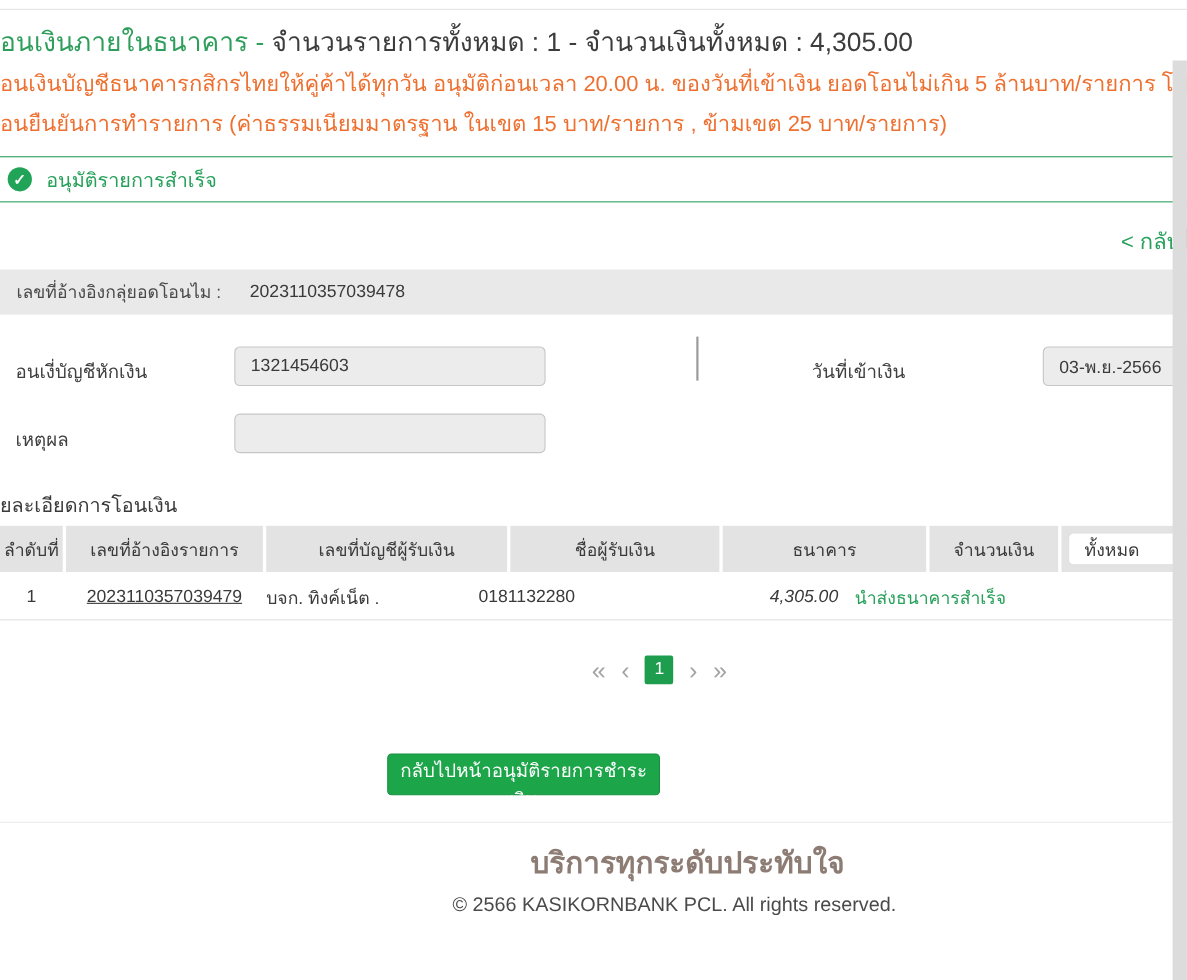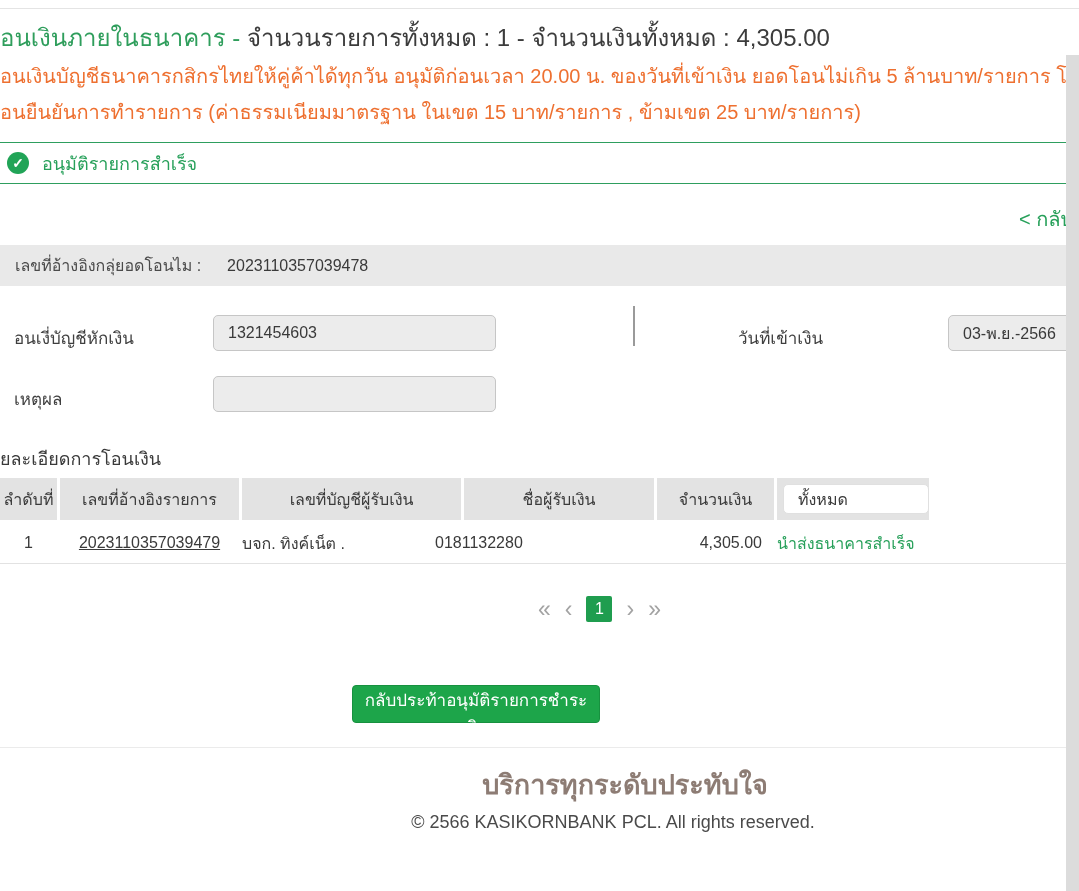--- a/index.html
+++ b/index.html
@@ -52,21 +52,21 @@
   .trow  { top:523px; height:40px; }
   .thead .cell {
     background:#e3e3e3; display:flex; align-items:center; justify-content:center;
     font-size:16px; color:#3a3a3a;
   }
   .trow .cell { display:flex; align-items:center; font-size:16px; color:#3a3a3a; overflow:visible; }
   .c1 { width:57px; }  .c2 { width:179px; } .c3 { width:190px; }
   .c4 { width:219px; } .c5 { width:185px; } .c6 { width:117px; } .c7 { width:152px; }
   .trow .c1, .trow .c2 { justify-content:center; }
   .trow .c5 { justify-content:center; }
-  .trow .c6 { justify-content:flex-end; padding-right:12px; }
+  .trow .c6 { justify-content:flex-end; padding-right:12px;font-style:italic; }
   .ref-link { color:#3a3a3a; text-decoration:underline; cursor:pointer; }
   .status-ok { color:#27a05a; white-space:nowrap; }
   .row-divider { position:absolute; top:563px; left:0; width:1066px; height:1px; background:#e2e2e2; }
 
   .status-filter {
     margin-left:6px; width:150px; height:30px; background:#ffffff; border:1px solid #e0e0e0;
     border-radius:5px; display:flex; align-items:center; padding-left:14px;
     font-size:16px; color:#3a3a3a; cursor:pointer;
   }
 
@@ -132,20 +132,21 @@
   <div class="form-label" style="top:385px; left:14px;">เหตุผล</div>
   <input class="field" style="top: 376px; left: 213px; width: 283px;" readonly="" value="">
 
   <div class="section-title">ยละเอียดการโอนเงิน</div>
 
   <div class="thead">
     <div class="cell c1">ลำดับที่</div>
     <div class="cell c2">เลขที่อ้างอิงรายการ</div>
     <div class="cell c4">เลขที่บัญชีผู้รับเงิน</div>
     <div class="cell c3">ชื่อผู้รับเงิน</div>
+    <div class="cell c5">ธนาคาร</div>
     <div class="cell c6">จำนวนเงิน</div>
     <div class="cell c7">
       <div class="status-filter">ทั้งหมด</div>
     </div>
   </div>
 
   <div class="trow">
     <div class="cell c1">1</div>
     <div class="cell c2">
         <a class="ref-link">2023110357039479</a>
@@ -160,21 +161,21 @@
   <div class="row-divider"></div>
 
   <div class="pagination">
     <span class="pg-arrow">«</span>
     <span class="pg-arrow">‹</span>
     <span class="pg-current">1</span>
     <span class="pg-arrow">›</span>
     <span class="pg-arrow">»</span>
   </div>
 
-  <button class="green-btn">กลับประท้าอนุมัติรายการชำระเงิน</button>
+  <button class="green-btn">กลับไปหน้าอนุมัติรายการชำระเงิน</button>
 
   <div class="footer-divider"></div>
   <div class="slogan">บริการทุกระดับประทับใจ</div>
   <div class="copyright">© 2566 KASIKORNBANK PCL. All rights reserved.</div>
 
   <div class="scrollbar"></div>
 
 </div>
 
 </body></html>

